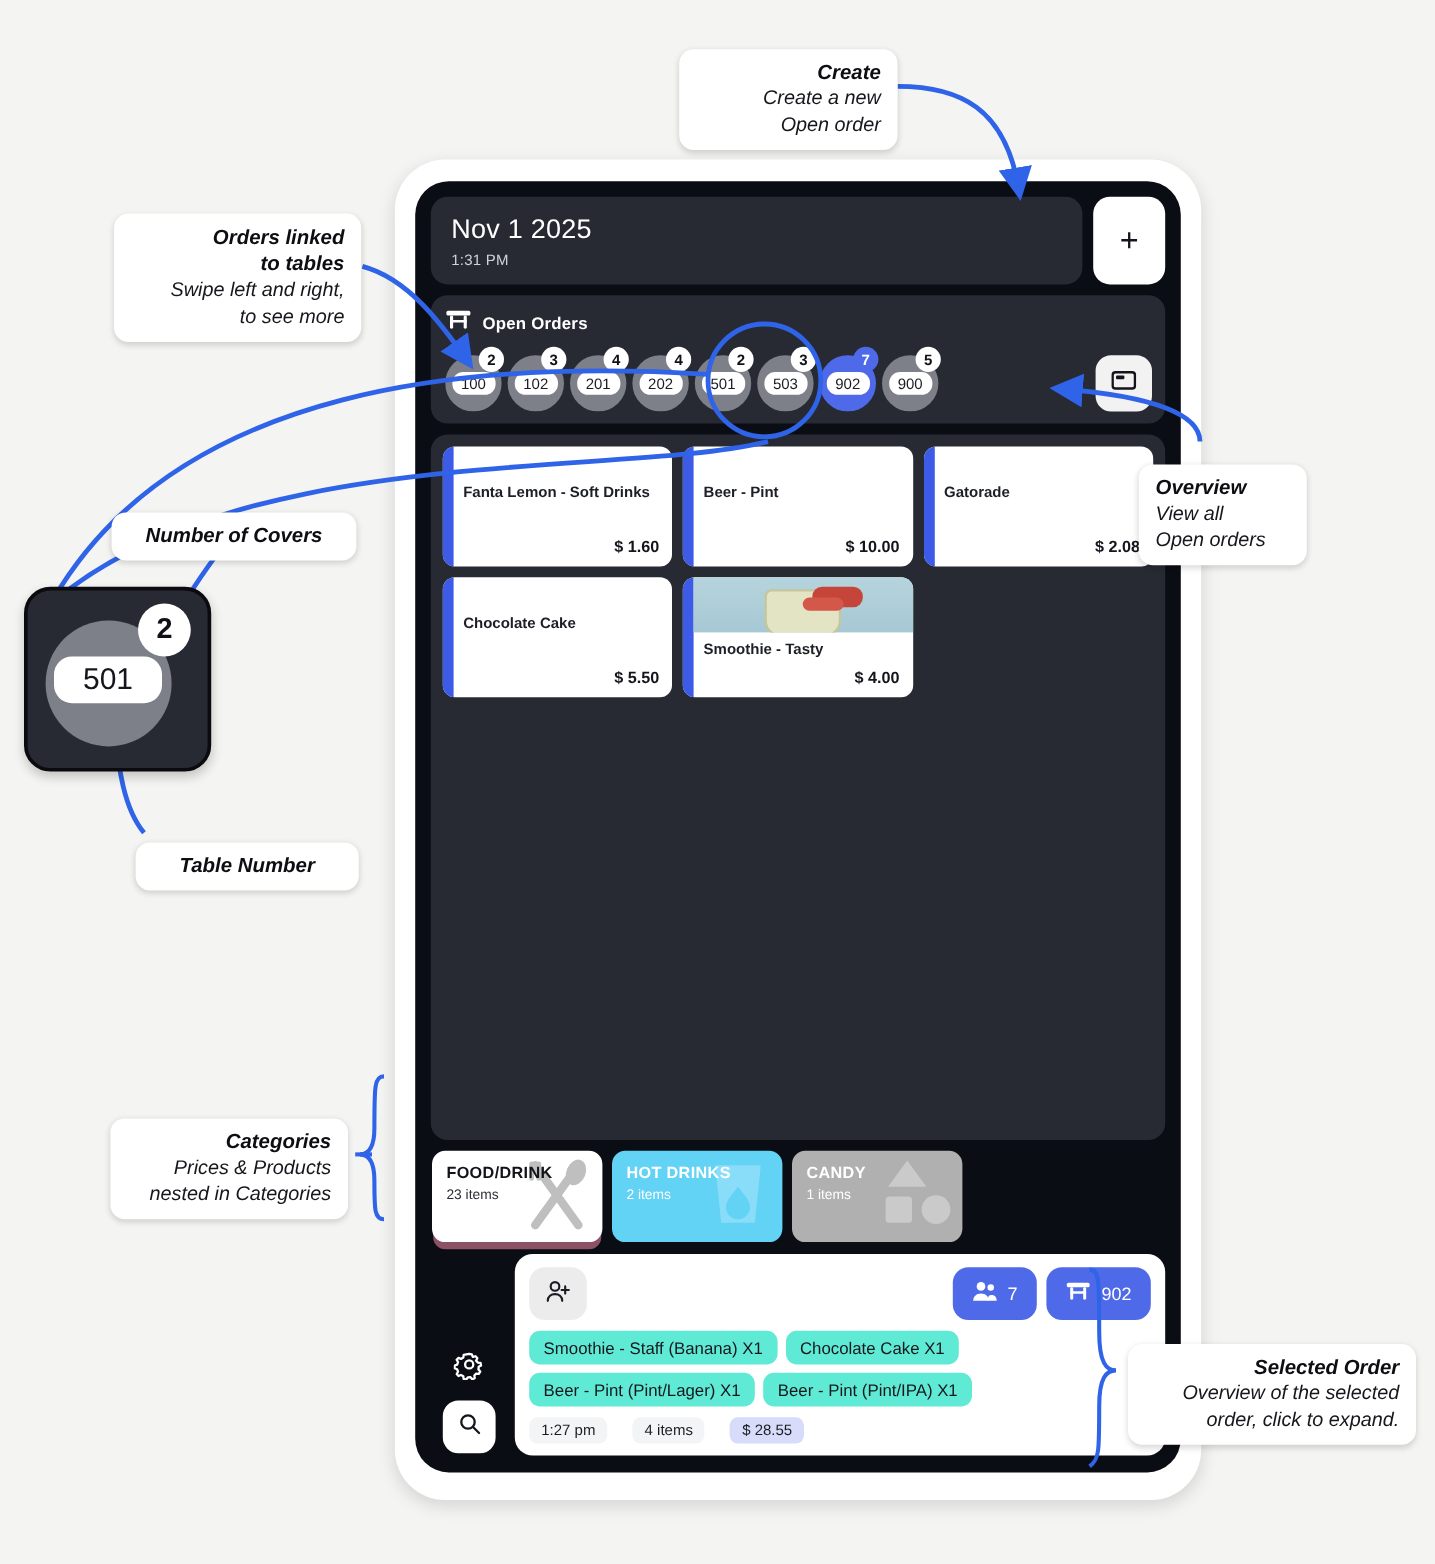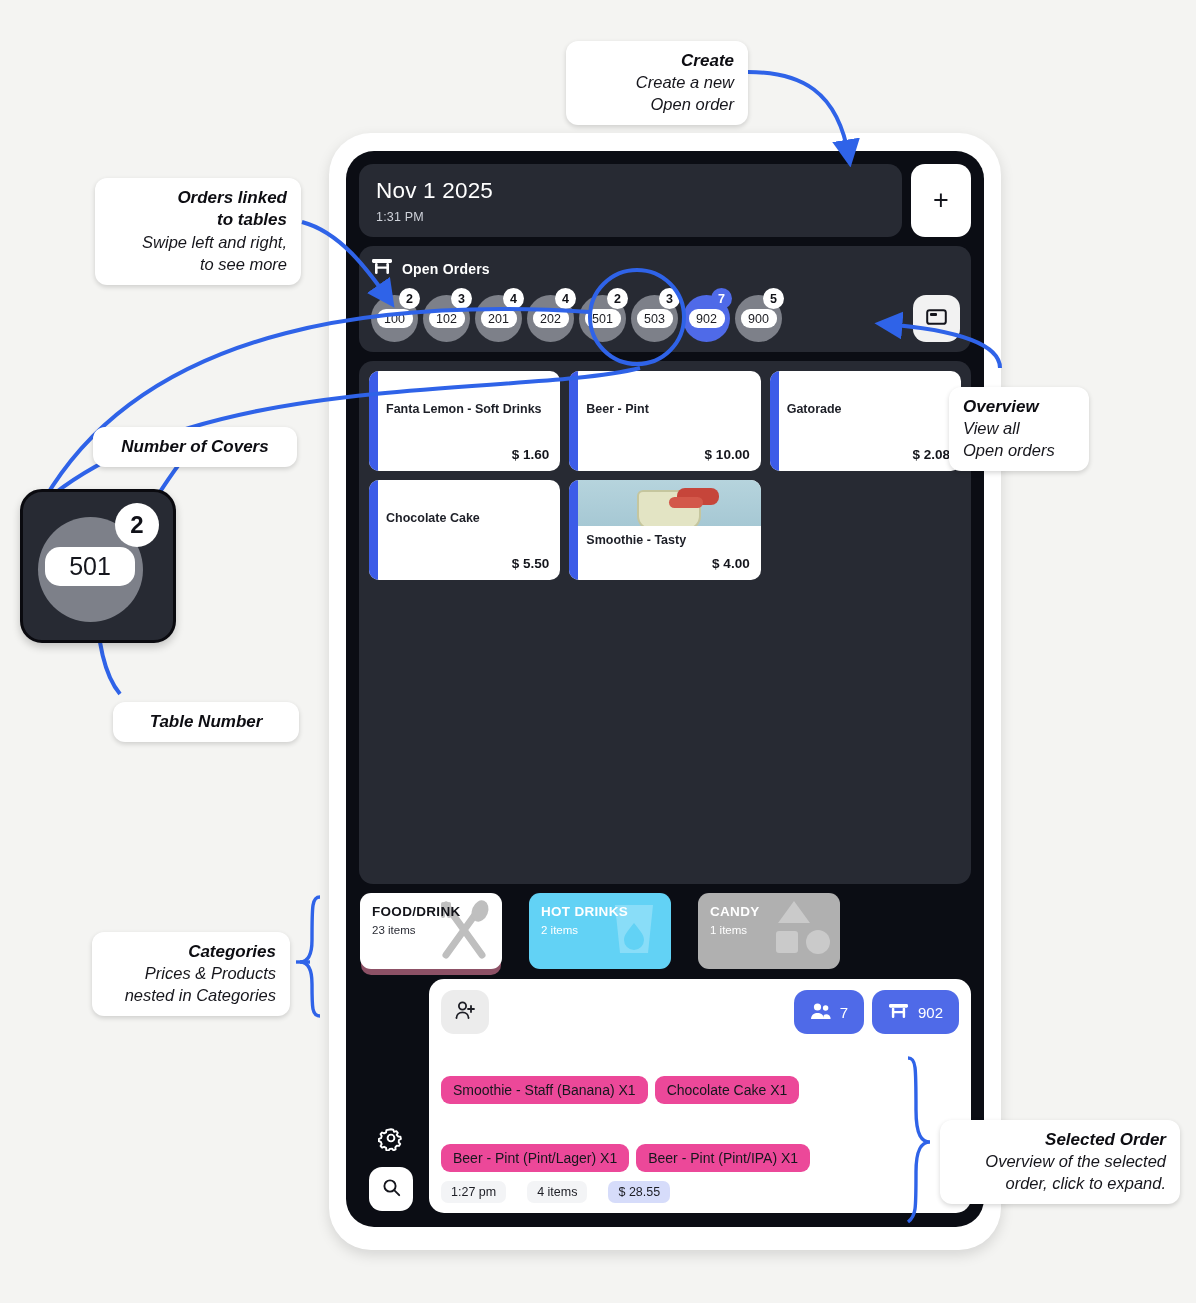--- a/index.html
+++ b/index.html
@@ -138,21 +138,21 @@
   .thumb .salsa {
     position: absolute; left: 54%; top: 8px; width: 42px; height: 17px;
     border-radius: 8px; background: #c6453a;
   }
   .thumb .salsa2 {
     position: absolute; left: 50%; top: 17px; width: 34px; height: 11px;
     border-radius: 6px; background: #d3584a;
   }
 
   
-  .cats { display: flex; gap: 27px; margin-top: 9px; padding: 0 1px 10px 1px; }
+  .cats { display: flex; gap: 8px; margin-top: 9px; padding: 0 1px 10px 1px; }
   .cat {
     position: relative; width: 142px; height: 76px; border-radius: 11px;
     padding: 11px 12px; overflow: hidden; cursor: pointer;
   }
   .cat .cname { font-size: 13.5px; font-weight: bold; letter-spacing: .3px; position: relative; z-index: 2; }
   .cat .ccount { font-size: 11.5px; margin-top: 5px; position: relative; z-index: 2; }
   .cat .cicon { position: absolute; right: 6px; top: 4px; z-index: 1; opacity: .55; }
   .cat.c0 { background: #ffffff; box-shadow: 0 7px 0 -1px #8d5166; }
   .cat.c0 .cname { color: #13141a; } .cat.c0 .ccount { color: #2a2c35; }
   .cat.c1 { background: #62d2f5; }
@@ -178,22 +178,22 @@
     display: flex; align-items: center; justify-content: center; cursor: pointer;
   }
   .oc-spacer { flex: 1; }
   .pill-blue {
     background: #4f6ae8; color: #ffffff; border-radius: 13px;
     height: 44px; padding: 0 16px; display: flex; align-items: center; gap: 9px;
     font-size: 15px; font-weight: 500; cursor: pointer;
   }
   .oc-items { display: flex; flex-wrap: wrap; gap: 7px; margin-top: 9px; }
   .item-chip {
-    background: #ec4899; border-radius: 9px; padding: 6px 12px;
-    font-size: 14px; color: #16171d; margin-top: 33px;
+    background: #5eead4; border-radius: 9px; padding: 6px 12px;
+    font-size: 14px; color: #16171d;
   }
   .oc-meta { display: flex; gap: 21px; margin-top: 9px; }
   .meta { background: #f3f4f6; border-radius: 7px; padding: 4px 10px; font-size: 12.5px; color: #1d1e25; }
   .meta.total { background: #d6dcfa; font-weight: 500; }
 
   
   .zoomcard {
     position: absolute; left: 20px; top: 489px;
     width: 156px; height: 154px;
     background: #272a33; border-radius: 22px;

